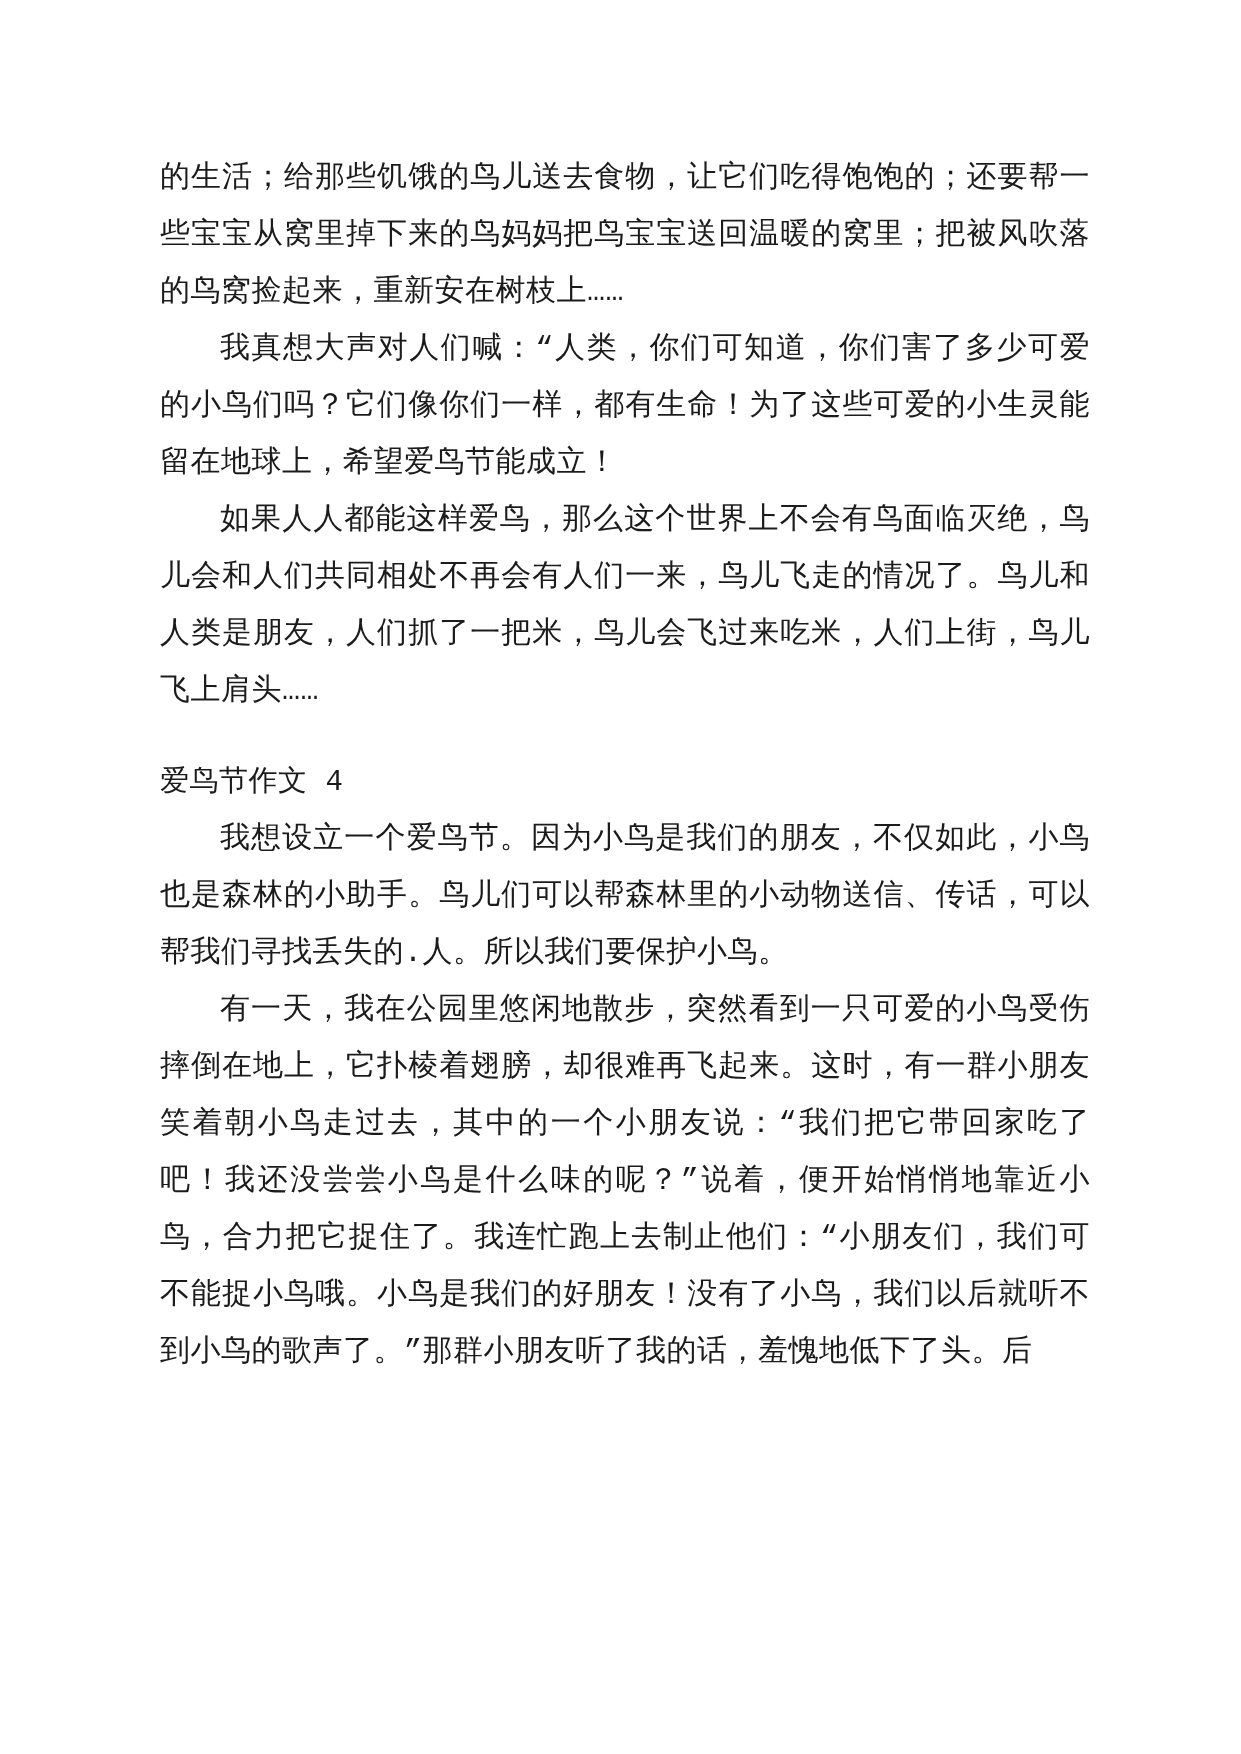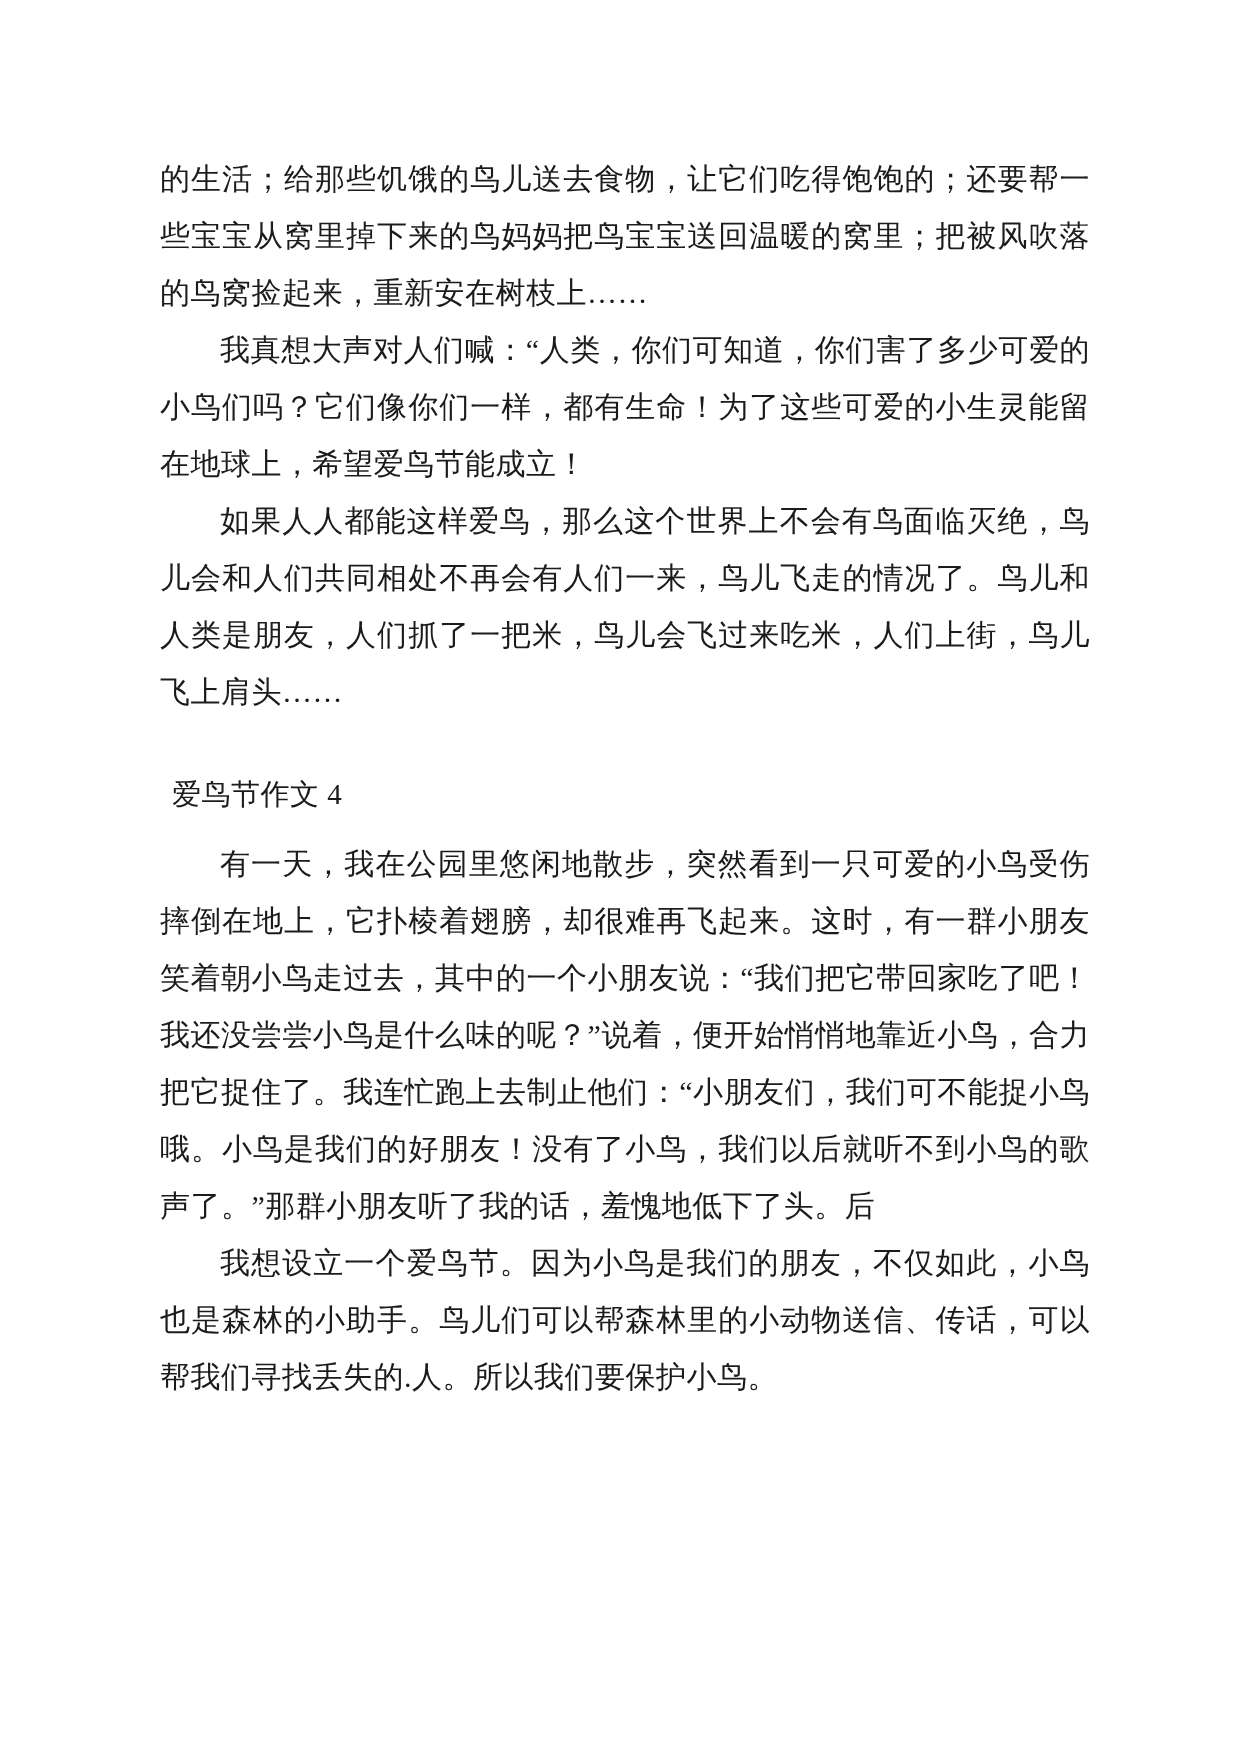--- a/index.html
+++ b/index.html
@@ -13,38 +13,39 @@
     font-family: "Liberation Serif", "DejaVu Serif", serif;
     color: #1a1a1a;
   }
   .page {
     position: relative;
     width: 1241px;
     height: 1754px;
     box-sizing: border-box;
     padding: 150px 150px 56px 160px;
     background: #ffffff;
+    font-family: Liberation Mono, monospace;
   }
   .doc-body {
     width: 930px;
   }
   p.para {
     margin: 0 0 0 0;
     font-size: 30px;
     line-height: 57px;
     text-align: justify;
     text-justify: inter-ideograph;
     letter-spacing: 0.5px;
     color: #1b1b1b;
   }
   p.indent {
     text-indent: 60px;
   }
   .heading {
-    margin: 12px;
+    margin: 0;
     font-size: 29px;
     line-height: 57px;
     color: #1b1b1b;
     letter-spacing: 0.5px;
   }
   .spacer-mid { height: 34px; }
 </style>
 </head>
 <body>
 
@@ -54,18 +55,18 @@
     <p class="para">的生活；给那些饥饿的鸟儿送去食物，让它们吃得饱饱的；还要帮一些宝宝从窝里掉下来的鸟妈妈把鸟宝宝送回温暖的窝里；把被风吹落的鸟窝捡起来，重新安在树枝上……</p>
 
     <p class="para indent">我真想大声对人们喊：“人类，你们可知道，你们害了多少可爱的小鸟们吗？它们像你们一样，都有生命！为了这些可爱的小生灵能留在地球上，希望爱鸟节能成立！</p>
 
     <p class="para indent">如果人人都能这样爱鸟，那么这个世界上不会有鸟面临灭绝，鸟儿会和人们共同相处不再会有人们一来，鸟儿飞走的情况了。鸟儿和人类是朋友，人们抓了一把米，鸟儿会飞过来吃米，人们上街，鸟儿飞上肩头……</p>
 
     <div class="spacer-mid"></div>
 
     <p class="heading">爱鸟节作文 4</p>
 
+    <p class="para indent">我想设立一个爱鸟节。因为小鸟是我们的朋友，不仅如此，小鸟也是森林的小助手。鸟儿们可以帮森林里的小动物送信、传话，可以帮我们寻找丢失的.人。所以我们要保护小鸟。</p>
+
     <p class="para indent">有一天，我在公园里悠闲地散步，突然看到一只可爱的小鸟受伤摔倒在地上，它扑棱着翅膀，却很难再飞起来。这时，有一群小朋友笑着朝小鸟走过去，其中的一个小朋友说：“我们把它带回家吃了吧！我还没尝尝小鸟是什么味的呢？”说着，便开始悄悄地靠近小鸟，合力把它捉住了。我连忙跑上去制止他们：“小朋友们，我们可不能捉小鸟哦。小鸟是我们的好朋友！没有了小鸟，我们以后就听不到小鸟的歌声了。”那群小朋友听了我的话，羞愧地低下了头。后</p>
-
-    <p class="para indent">我想设立一个爱鸟节。因为小鸟是我们的朋友，不仅如此，小鸟也是森林的小助手。鸟儿们可以帮森林里的小动物送信、传话，可以帮我们寻找丢失的.人。所以我们要保护小鸟。</p>
 
   </div>
 </div>
 
 </body></html>

